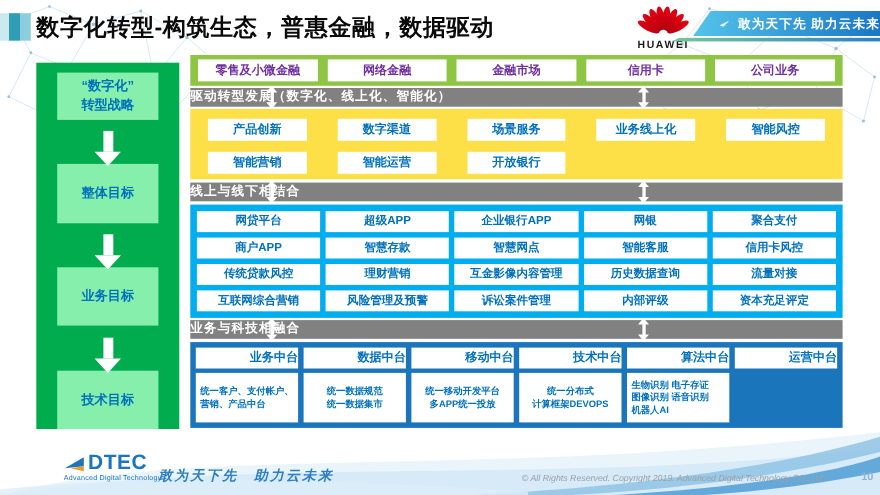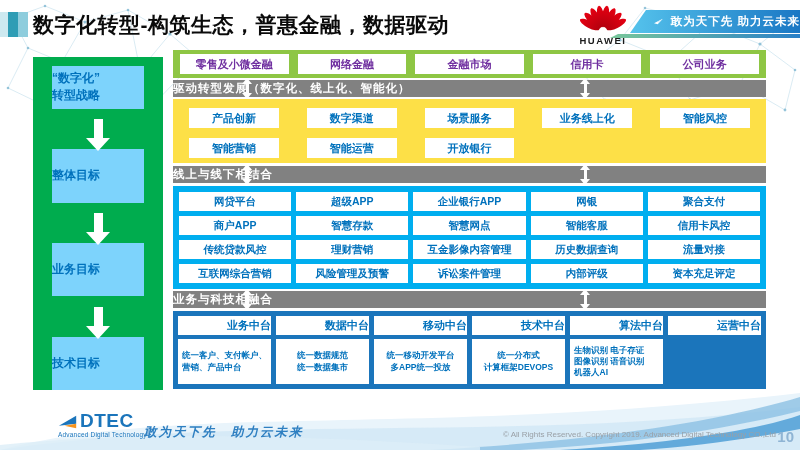--- a/index.html
+++ b/index.html
@@ -28,22 +28,22 @@
     clip-path:polygon(16px 0, 100% 0, 100% 100%, 0 100%);
     display:flex; align-items:center; padding-left:24px; gap:8px; }
   .banner-label { color:#fff; font-size:11.5px; font-weight:bold; letter-spacing:1px; white-space:nowrap; }
   .banner-strip { position:absolute; left:610px; top:34px; width:190px; height:4px;
     background:linear-gradient(90deg,#79c79a,#2a80c8);
     clip-path:polygon(8px 0, 100% 0, 100% 100%, 0 100%); }
 
   
   .sidebar { position:absolute; left:33px; top:57px; width:130px; height:333px; background:#00AC4E;
     display:flex; flex-direction:column; align-items:center; }
-  .side-box { width:92px; background:#7dd3fc; color:#0071BC; font-weight:bold; font-size:12px;
-    white-space:pre-line; line-height:1.45; padding:4px 0; }
+  .side-box { width:92px; background:#86efac; color:#0071BC; font-weight:bold; font-size:12px;
+    text-align:center; white-space:pre-line; line-height:1.45; padding:4px 0; }
   .side-box.first { margin-top:9px; }
   .side-box.goal { padding:18px 0; }
   .down-arrow { width:24px; height:33px; position:relative; margin:5px 0 4px 0; }
   .down-arrow .stem { position:absolute; left:7.5px; top:0; width:9px; height:19px; background:#fff; }
   .down-arrow .head { position:absolute; left:0; top:19px; width:0; height:0;
     border-left:12px solid transparent; border-right:12px solid transparent; border-top:13px solid #fff; }
   .spacer1 { height:9px; } .spacer2 { height:10px; }
 
   
   .main { position:absolute; left:173px; top:0; width:593px; height:450px; }
@@ -85,22 +85,22 @@
     display:flex; align-items:center; justify-content:center; text-align:center; padding:2px 3px; }
   .platform .detail.align-left { justify-content:flex-start; text-align:left; padding:2px 4px; }
 
   
   .adtec { position:absolute; left:58px; top:411px; }
   .adtec-row { display:flex; align-items:flex-end; gap:2px; }
   .adtec-word { font-size:19px; font-weight:bold; color:#1B75BB; letter-spacing:0.5px; line-height:1; }
   .adtec-sub { font-size:6.5px; color:#1B75BB; margin-top:1px; letter-spacing:0.2px; }
   .slogan { position:absolute; left:144px; top:424px; font-size:12.5px; font-weight:bold; font-style:italic;
     color:#2E7FC1; letter-spacing:2px; }
-  .copyright { position:absolute; right:24px; top:430px; font-size:8px; color:#9aa0a6; }
-  .pagenum { position:absolute; right:6px; top:428px; font-size:15px; font-weight:bold; color:#8fb4d4;margin-left:34px; }
+  .copyright { position:absolute; right:52px; top:430px; font-size:8px; font-style:italic; color:#9aa0a6; }
+  .pagenum { position:absolute; right:6px; top:428px; font-size:10px; font-weight:bold; color:#8fb4d4;margin-left:34px; }
 </style>
 </head>
 <body>
 
 <div class="slide">
 
   <svg class="mesh mesh-tl" width="230" height="130" viewBox="0 0 230 130">
     <g stroke="#b3d6e6" stroke-width="0.7" opacity="0.7">
       <path d="M12 18 L45 6 L85 22 L128 10 L170 34 M12 18 L28 48 L62 62 L85 22 M28 48 L8 88 L58 112 L95 92 L62 62 M95 92 L140 70 L128 10 M140 70 L170 34 L198 58 M140 70 L150 108 L95 92 M198 58 L150 108" fill="none"></path>
     </g>

